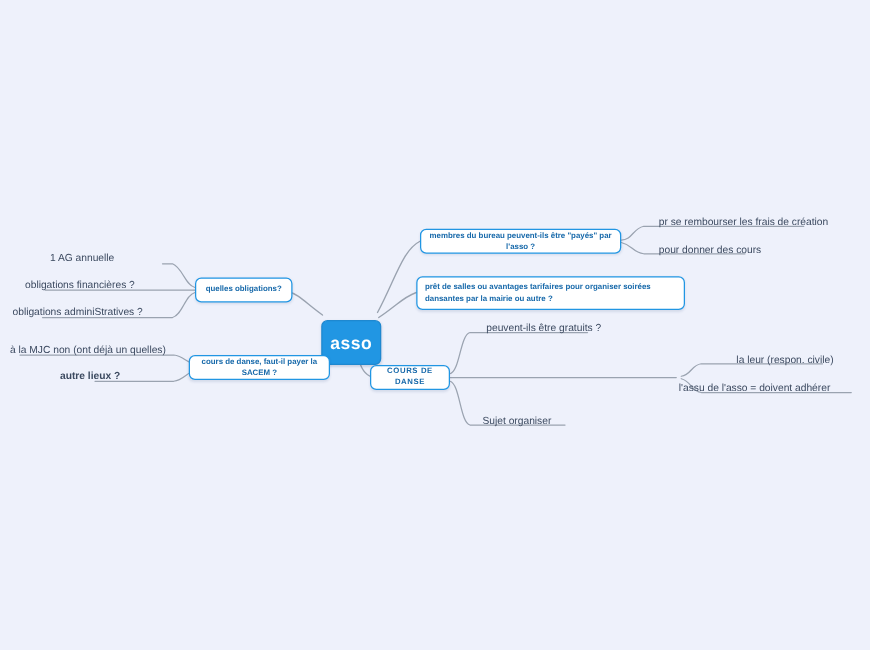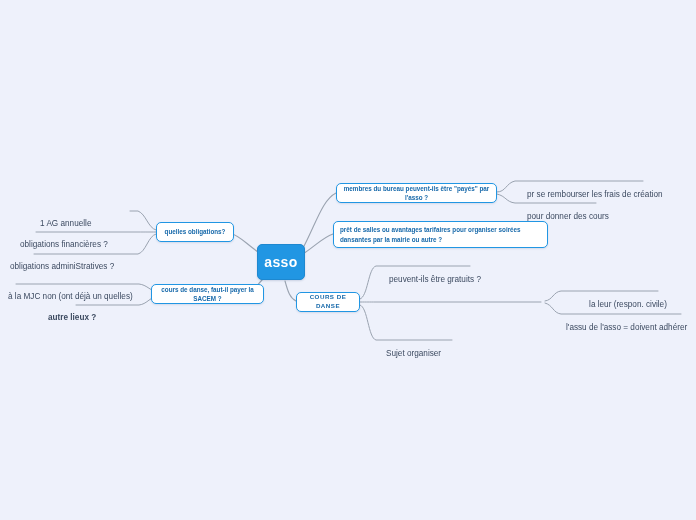--- a/index.html
+++ b/index.html
@@ -37,20 +37,21 @@
     border: 1px solid #1e88d0;
     border-radius: 5px;
     color: #ffffff;
     font-size: 14px;
     font-weight: bold;
     letter-spacing: 0.4px;
     display: flex;
     align-items: center;
     justify-content: center;
     box-shadow: 0 1px 2px rgba(40,70,120,0.18);
+    margin-top: 12px;
   }
 
   .box-node {
     background: #ffffff;
     border: 1.6px solid #2196e3;
     border-radius: 5px;
     color: #1769aa;
     font-size: 6.3px;
     font-weight: bold;
     display: flex;
@@ -72,21 +73,20 @@
     letter-spacing: 0.5px;
   }
 
   .leaf-node {
     color: #3c4a60;
     font-size: 8.2px;
     white-space: nowrap;
     line-height: 1;
     display: flex;
     align-items: flex-end;
-    margin-top: 17px;
   }
   .leaf-node.right {
     justify-content: flex-start;
   }
   .leaf-node.left {
     justify-content: flex-start;
   }
 </style>
 </head>
 <body>
@@ -186,17 +186,17 @@
 
 
   <div class="node leaf-node right" style="left:386px; top:330px; width:110px; height:11px;">
     <span>Sujet organiser</span>
   </div>
 
   <div class="node leaf-node right" style="left:573px; top:281px; width:110px; height:11px;justify-content:center;">
     <span>la leur (respon. civile)</span>
   </div>
 
-  <div class="node leaf-node right" style="left:566px; top:304px; width:120px; height:11px;">
+  <div class="node leaf-node right" style="left:543px; top:304px; width:120px; height:11px;">
     <span>l'assu de l'asso = doivent adhérer</span>
   </div>
 
 </div>
 
 </body></html>

